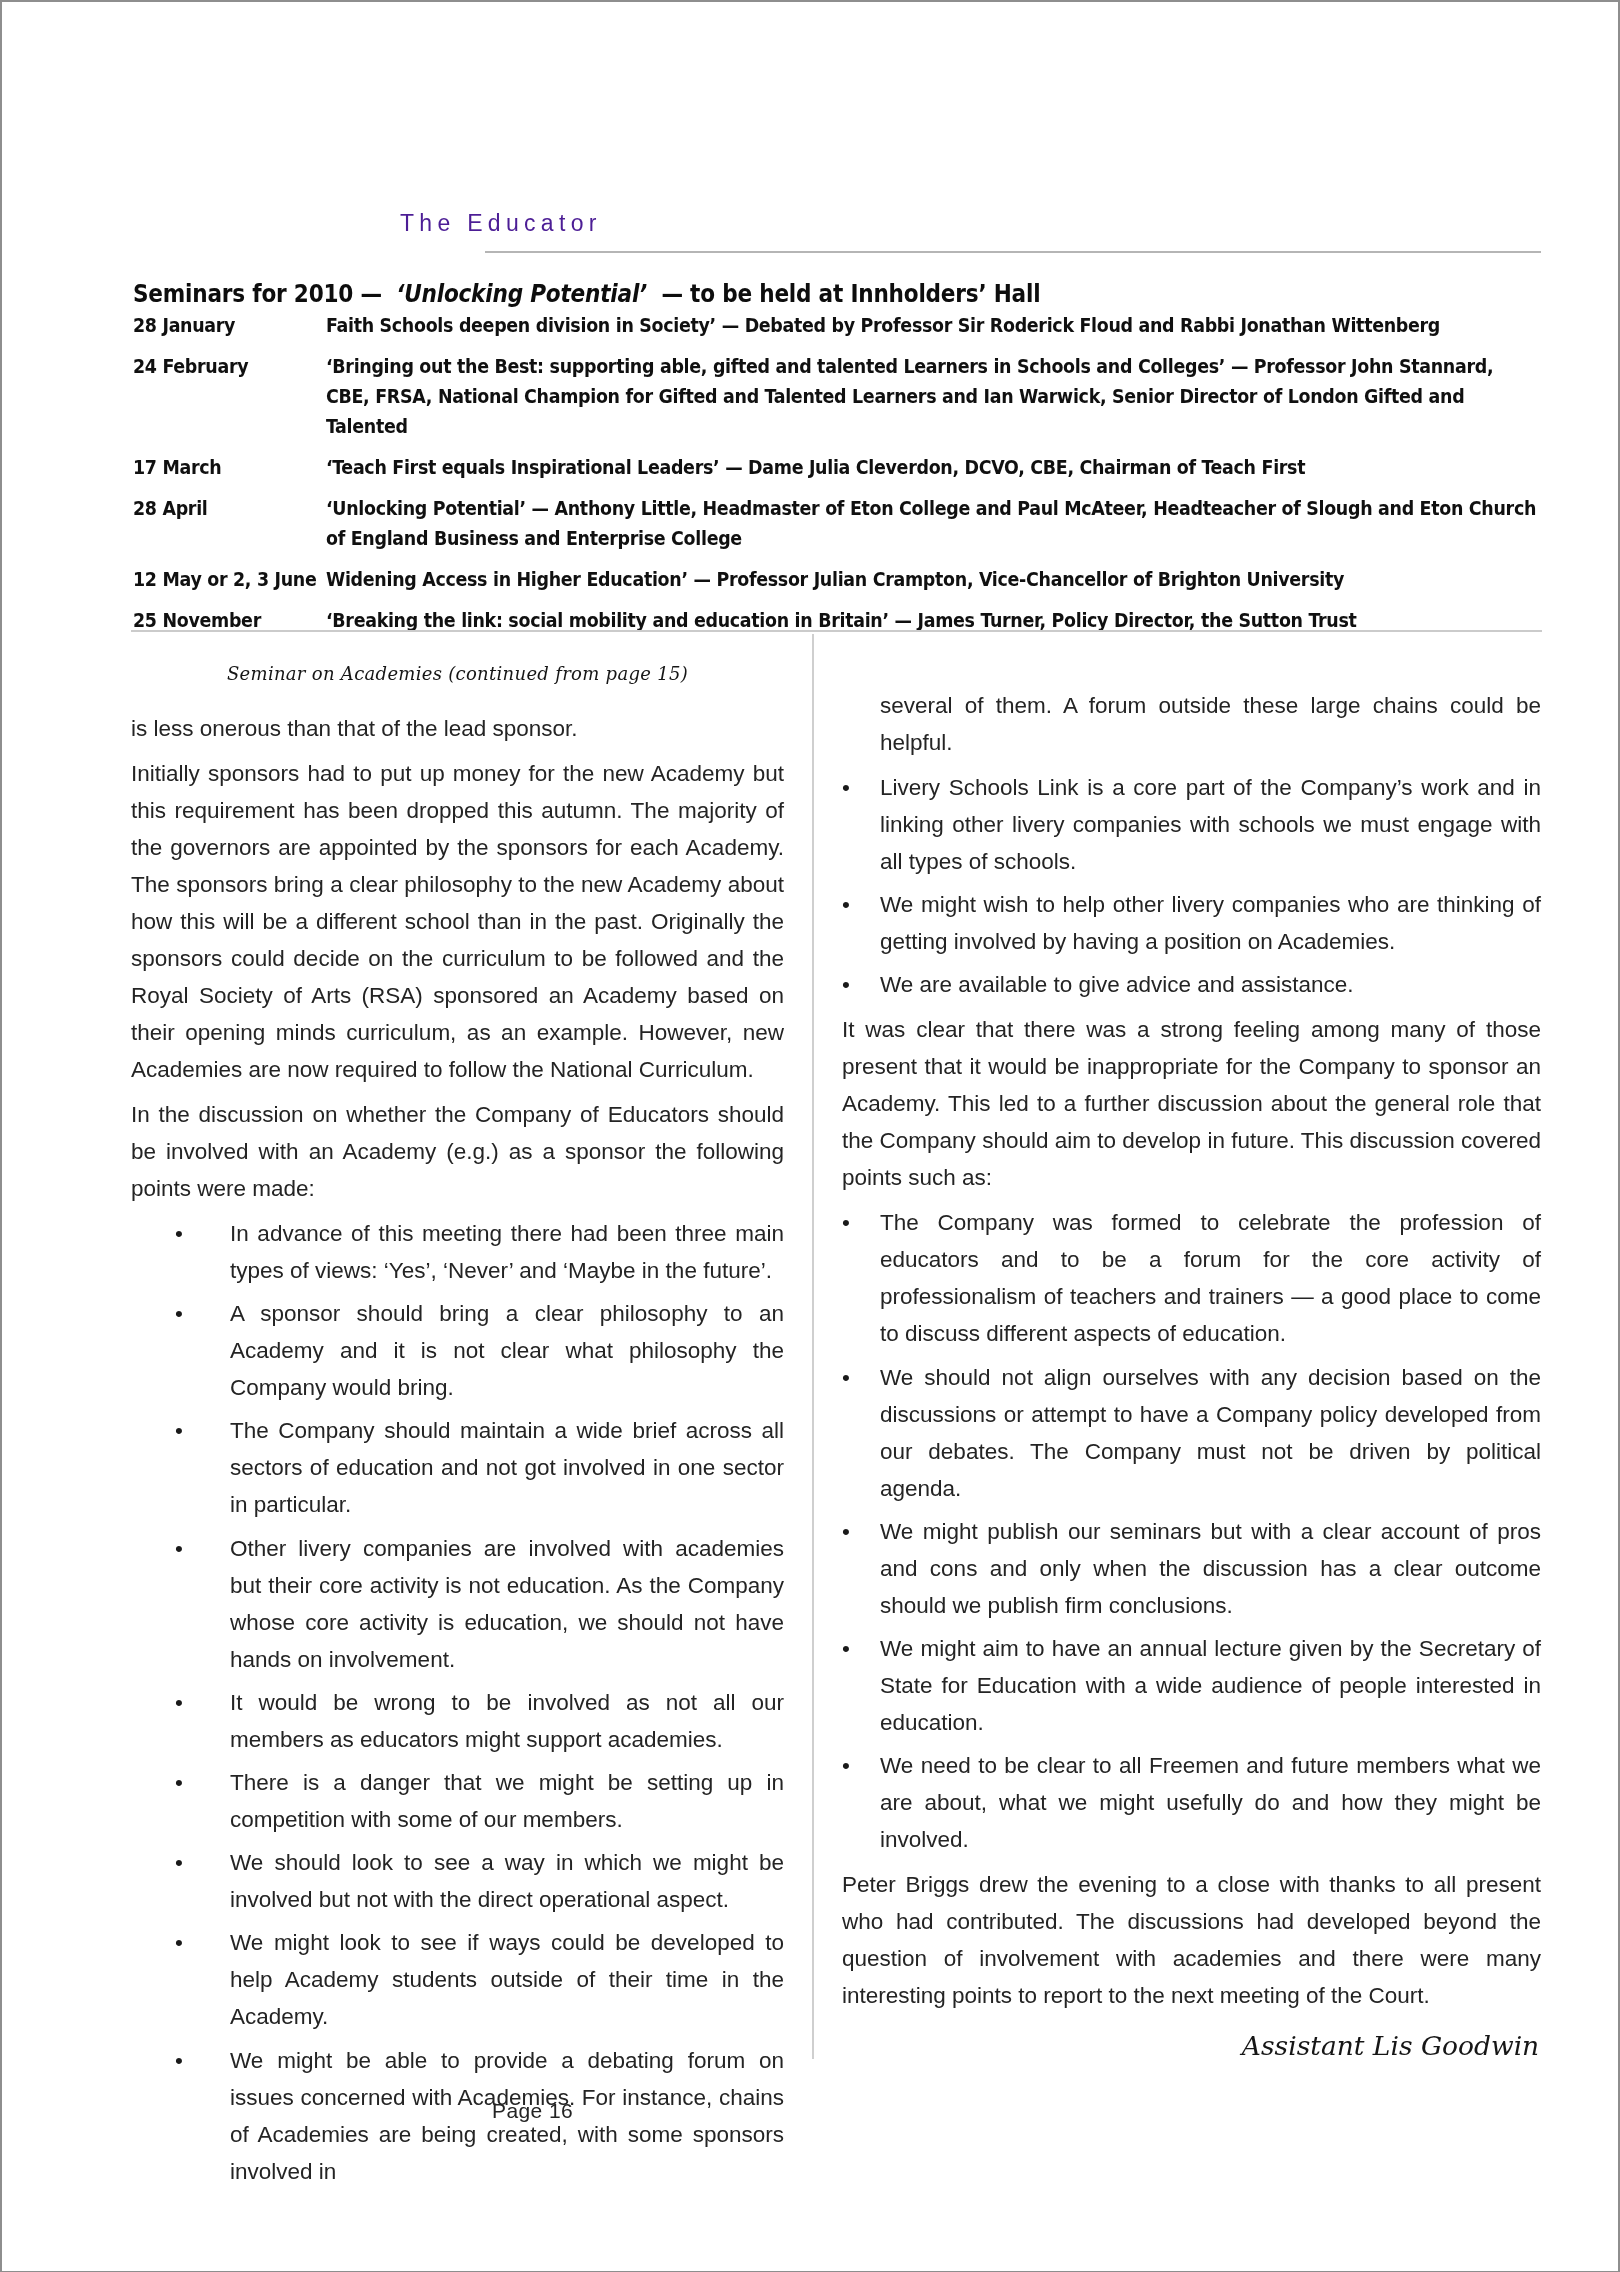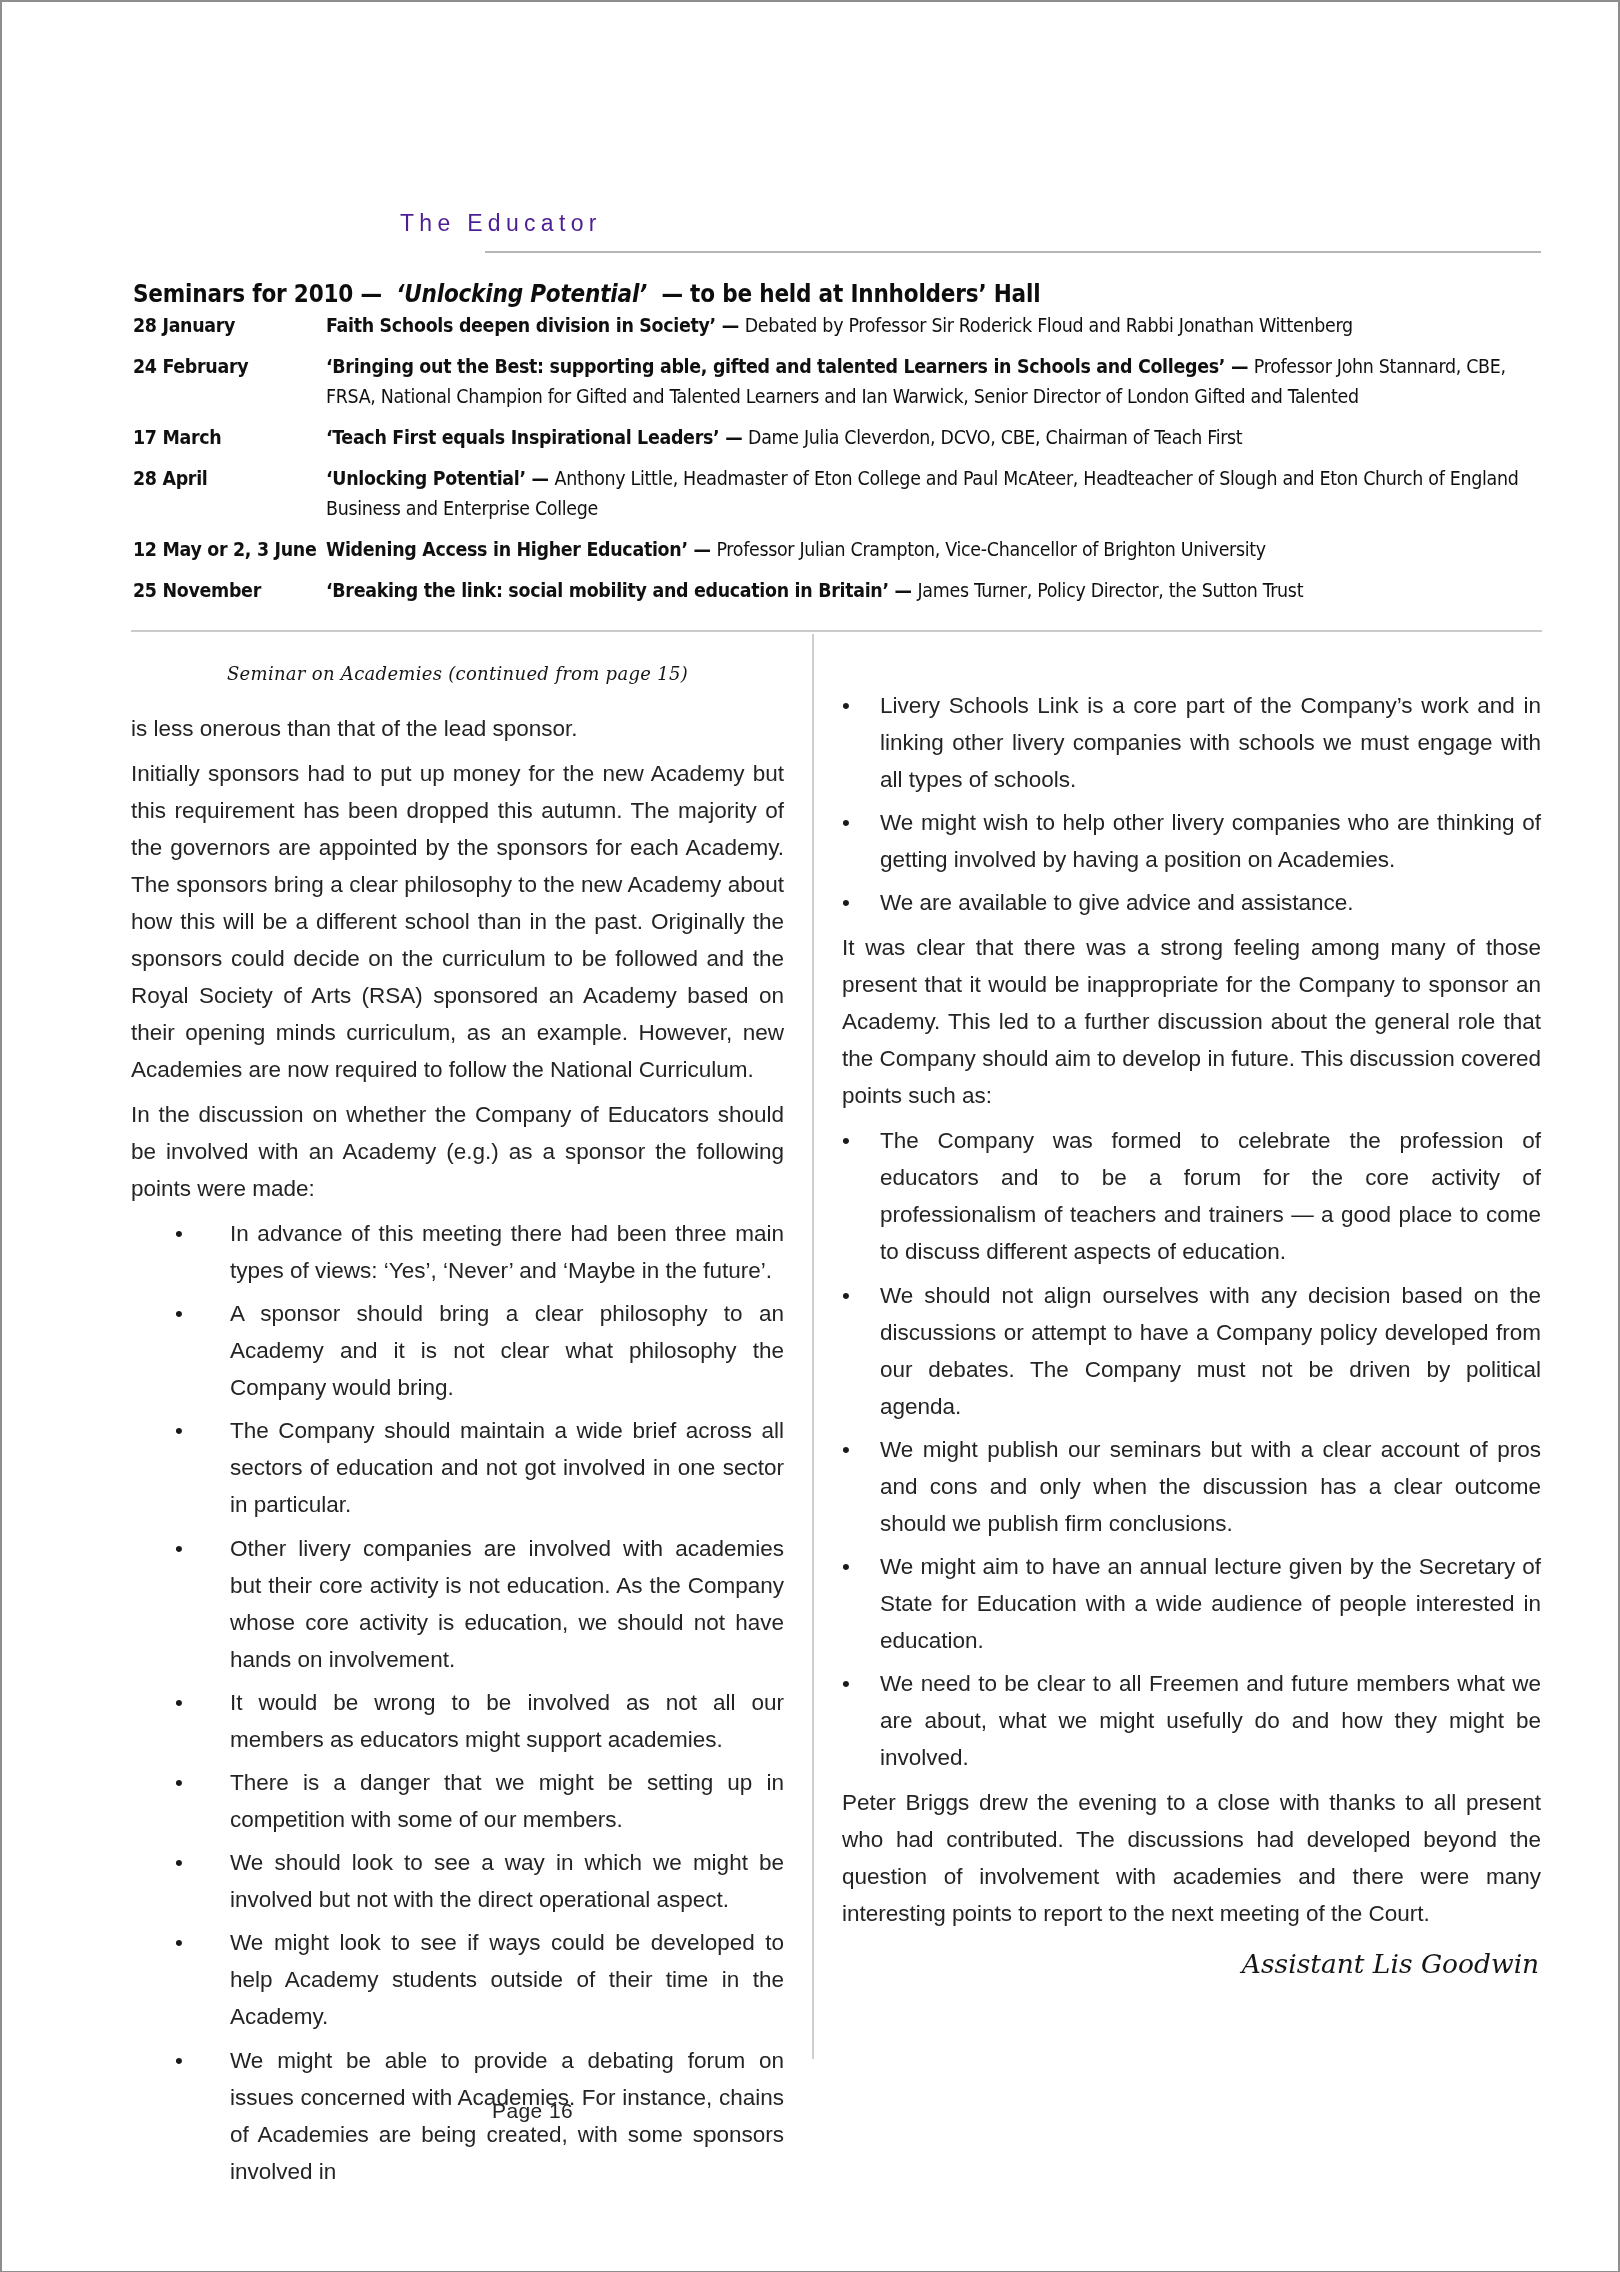--- a/index.html
+++ b/index.html
@@ -30,21 +30,21 @@
   .sh-title { font-style:italic; margin:0 7px; }
   .sem-table {
     margin-top:3px;
     display:grid; grid-template-columns:193px 1fr; row-gap:11px;
     font-size:19.4px; line-height:30px; letter-spacing:-0.3px; color:#101010;
     font-family:"DejaVu Sans", "Liberation Sans", sans-serif; font-stretch:condensed;
   }
   .sem-date { font-weight:bold; }
   .sem-desc { font-weight:bold; }
   .sem-title { }
-  .sem-speakers { font-weight:normal; }
+  .sem-speakers { font-weight:bold; }
   .table-rule {
     position:absolute; left:129px; top:628px;
     width:1411px; height:1.8px; background:#cbcbcb;
   }
   .col-divider {
     position:absolute; left:810px; top:632px;
     width:1.8px; height:1425px; background:#cfcfcf;
   }
   .columns { position:absolute; left:129px; top:657px; width:1411px; display:flex; }
   .col-left  { width:653px; }
@@ -155,20 +155,21 @@
         <li>Other livery companies are involved with academies but their core activity is not education. As the Company whose core activity is education, we should not have hands on involvement.</li>
         <li>It would be wrong to be involved as not all our members as educators might support academies.</li>
         <li>There is a danger that we might be setting up in competition with some of our members.</li>
         <li>We should look to see a way in which we might be involved but not with the direct operational aspect.</li>
         <li>We might look to see if ways could be developed to help Academy students outside of their time in the Academy.</li>
         <li>We might be able to provide a debating forum on issues concerned with Academies. For instance, chains of Academies are being created, with some sponsors involved in</li>
       </ul>
     </div>
 
     <div class="col-right">
+      <p class="cont">several of them. A forum outside these large chains could be helpful.</p>
       <ul class="blist shallow">
         <li>Livery Schools Link is a core part of the Company’s work and in linking other livery companies with schools we must engage with all types of schools.</li>
         <li>We might wish to help other livery companies who are thinking of getting involved by having a position on Academies.</li>
         <li>We are available to give advice and assistance.</li>
       </ul>
       <p>It was clear that there was a strong feeling among many of those present that it would be inappropriate for the Company to sponsor an Academy. This led to a further discussion about the general role that the Company should aim to develop in future. This discussion covered points such as:</p>
       <ul class="blist shallow">
         <li>The Company was formed to celebrate the profession of educators and to be a forum for the core activity of professionalism of teachers and trainers — a good place to come to discuss different aspects of education.</li>
         <li>We should not align ourselves with any decision based on the discussions or attempt to have a Company policy developed from our debates. The Company must not be driven by political agenda.</li>
         <li>We might publish our seminars but with a clear account of pros and cons and only when the discussion has a clear outcome should we publish firm conclusions.</li>

